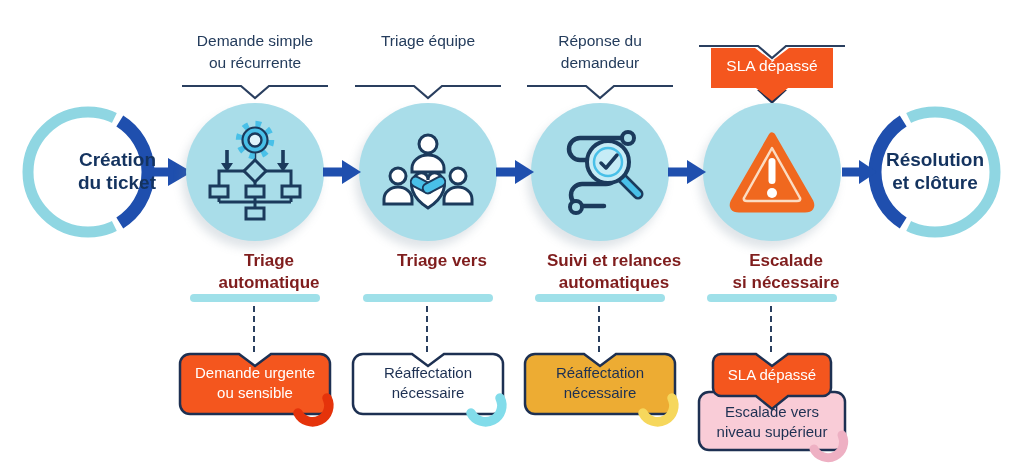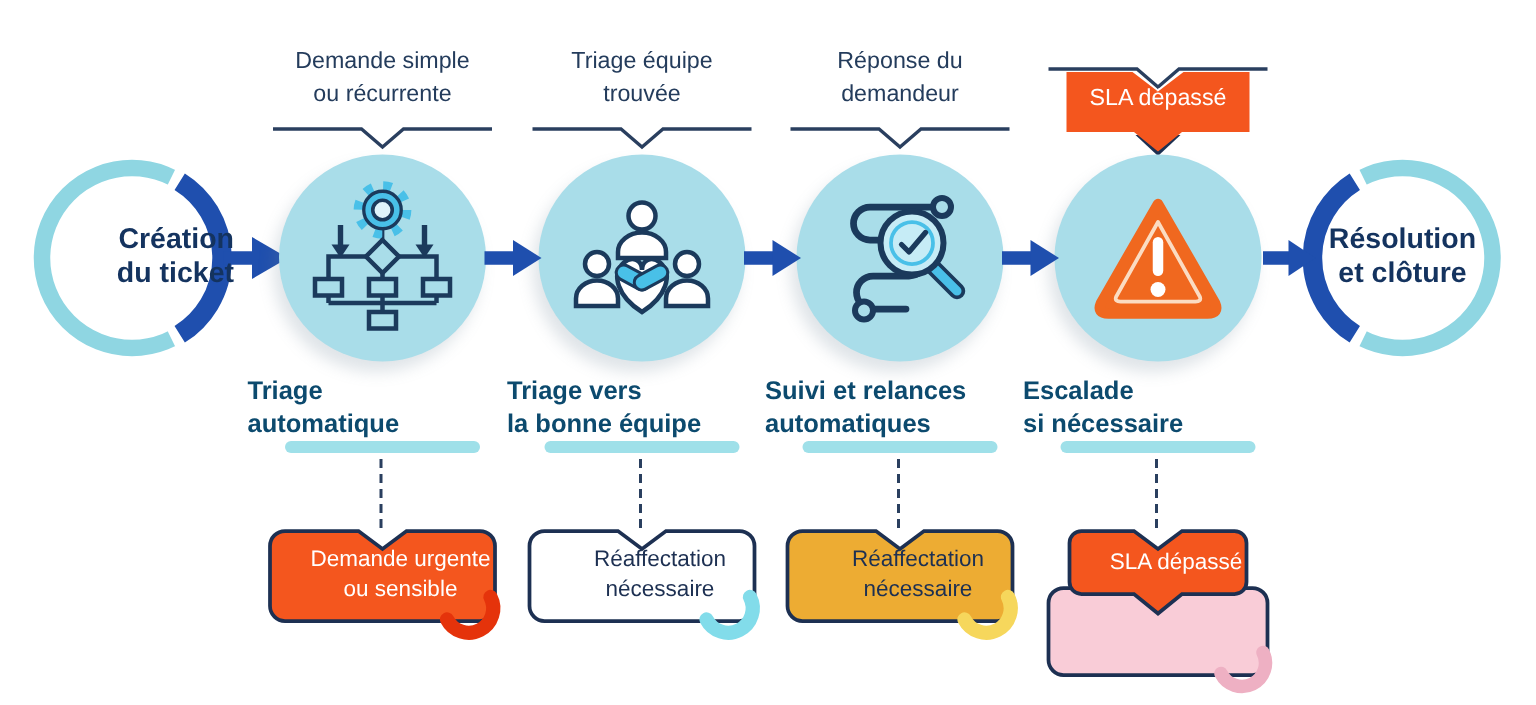--- a/index.html
+++ b/index.html
@@ -11,29 +11,29 @@
         font-size:15.5px;line-height:22px;color:#243c5c;}
   .cond.single{top:16px;}
   .bracket{position:absolute;top:84px;left:15px;}
   .bracket.high{top:44px;}
   .badge{position:absolute;top:46px;left:26px;width:128px;height:58px;}
   .badge-text{position:absolute;top:57px;left:26px;width:128px;text-align:center;
               color:#ffffff;font-size:15.5px;}
   .circle{position:absolute;top:103px;left:21px;width:138px;height:138px;border-radius:50%;
           background:#a9dde9;display:flex;align-items:center;justify-content:center;
           box-shadow:-4px 7px 10px rgba(110,130,150,0.22);}
-  .title{position:absolute;top:250px;left:0;width:100%;font-weight:bold;
-         font-size:17px;line-height:22px;color:#0c4a6e;}
+  .title{position:absolute;top:250px;left:14px;width:100%;text-align:center;font-weight:bold;
+         font-size:17px;line-height:22px;color:#7f1d1d;}
   .underline{position:absolute;top:294px;left:25px;width:130px;height:8px;border-radius:4px;
              background:#9fe0e9;}
   .dashline{position:absolute;top:306px;left:88px;height:46px;width:0;
             border-left:2.5px dashed #2a3f5f;}
   .callout{position:absolute;top:352px;left:14px;width:152px;height:64px;}
   .callout-text{position:absolute;top:11px;left:0;width:100%;text-align:center;
-                font-size:15px;line-height:20px;color:#1d3052;padding-left:12px;}
+                font-size:15px;line-height:20px;color:#1d3052;}
   .callout-text.light{color:#ffffff;}
   .sla-box{position:absolute;top:352px;left:30px;width:120px;height:58px;z-index:2;}
   .sla-box .callout-text{top:13px;}
   .pink-box{position:absolute;top:390px;left:16px;width:148px;height:62px;z-index:1;}
   .pink-box .callout-text{top:12px;}
   .endnode{position:absolute;top:100px;}
   .node-label{position:absolute;text-align:center;font-weight:bold;font-size:19px;
               line-height:23px;color:#14335f;}
   .flow-arrow{position:absolute;top:158px;z-index:3;}
 </style>
@@ -126,41 +126,39 @@
       <div class="callout-text light">
         <div>Demande urgente</div>
         <div>ou sensible</div>
       </div>
     </div>
   </div>
 
   <div class="col" style="left:338px;">
     <div class="cond">
       <div>Triage équipe</div>
-      <div>trouvée</div>
     </div>
     <svg class="bracket" width="150" height="16" viewBox="0 0 150 16">
       <path d="M2,2 H61 L75,14 L89,2 H148" fill="none" stroke="#2a3f5f" stroke-width="2.2"></path>
     </svg>
     <div class="circle">
       <svg width="104" height="104" viewBox="0 0 104 104">
         <circle cx="52" cy="24" r="9" fill="#ffffff" stroke="#1b3a5c" stroke-width="3"></circle>
         <path d="M36,52 v-4 a16,13 0 0 1 32,0 v4 z" fill="#ffffff" stroke="#1b3a5c" stroke-width="3"></path>
         <circle cx="22" cy="56" r="8" fill="#ffffff" stroke="#1b3a5c" stroke-width="3"></circle>
         <path d="M8,84 v-5 a14,12 0 0 1 28,0 v5 z" fill="#ffffff" stroke="#1b3a5c" stroke-width="3"></path>
         <circle cx="82" cy="56" r="8" fill="#ffffff" stroke="#1b3a5c" stroke-width="3"></circle>
         <path d="M68,84 v-5 a14,12 0 0 1 28,0 v5 z" fill="#ffffff" stroke="#1b3a5c" stroke-width="3"></path>
         <path d="M52,88 C36,78 31,63 40,55 C46,50 52,54 52,60 C52,54 58,50 64,55 C73,63 68,78 52,88 Z" fill="#ffffff" stroke="#1b3a5c" stroke-width="3"></path>
         <rect x="34" y="60" width="24" height="10" rx="5" fill="#49c0e8" stroke="#1b3a5c" stroke-width="2" transform="rotate(28 46 65)"></rect>
         <rect x="46" y="60" width="24" height="10" rx="5" fill="#49c0e8" stroke="#1b3a5c" stroke-width="2" transform="rotate(-28 58 65)"></rect>
       </svg>
     </div>
     <div class="title">
       <div>Triage vers</div>
-      <div>la bonne équipe</div>
     </div>
     <div class="underline"></div>
     <div class="dashline"></div>
     <div class="callout">
       <svg width="152" height="64" viewBox="0 0 152 64">
         <path d="M11,2 H60 L76,14 L92,2 H141 A10,10 0 0 1 151,12 V52 A10,10 0 0 1 141,62 H11 A10,10 0 0 1 1,52 V12 A10,10 0 0 1 11,2 Z" fill="#ffffff" stroke="#1d3052" stroke-width="2.5"></path>
         <path d="M119,61 A16,16 0 0 0 148,46" fill="none" stroke="#82dcea" stroke-width="9.5" stroke-linecap="round"></path>
       </svg>
       <div class="callout-text">
         <div>Réaffectation</div>
@@ -228,20 +226,24 @@
       <div>Escalade</div>
       <div>si nécessaire</div>
     </div>
     <div class="underline"></div>
     <div class="dashline"></div>
     <div class="callout pink-box">
       <svg width="148" height="62" viewBox="0 0 148 62">
         <path d="M11,2 H58 L74,14 L90,2 H137 A10,10 0 0 1 147,12 V50 A10,10 0 0 1 137,60 H11 A10,10 0 0 1 1,50 V12 A10,10 0 0 1 11,2 Z" fill="#f9ccd7" stroke="#1d3052" stroke-width="2.5"></path>
         <path d="M116,59 A15,15 0 0 0 144,45" fill="none" stroke="#eeb0c3" stroke-width="9" stroke-linecap="round"></path>
       </svg>
+      <div class="callout-text">
+        <div>Escalade vers</div>
+        <div>niveau supérieur</div>
+      </div>
     </div>
     <div class="callout sla-box">
       <svg width="120" height="58" viewBox="0 0 120 58">
         <path d="M9,2 H44 L60,14 L76,2 H111 A8,8 0 0 1 119,10 V36 A8,8 0 0 1 111,44 H76 L60,57 L44,44 H9 A8,8 0 0 1 1,36 V10 A8,8 0 0 1 9,2 Z" fill="#f4561e" stroke="#1d3052" stroke-width="2.5"></path>
       </svg>
       <div class="callout-text light">
         <div>SLA dépassé</div>
       </div>
     </div>
   </div>

